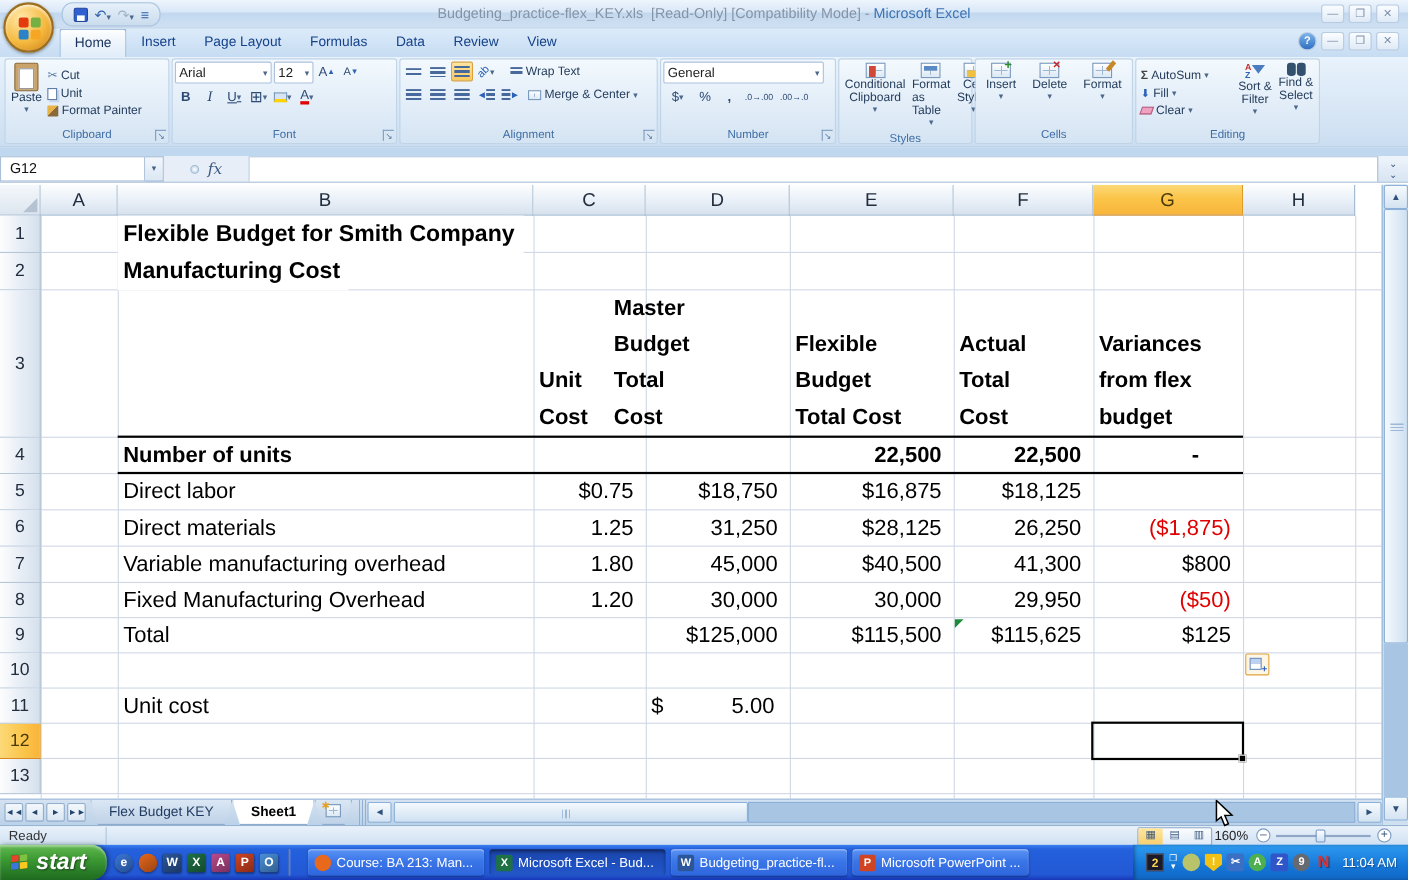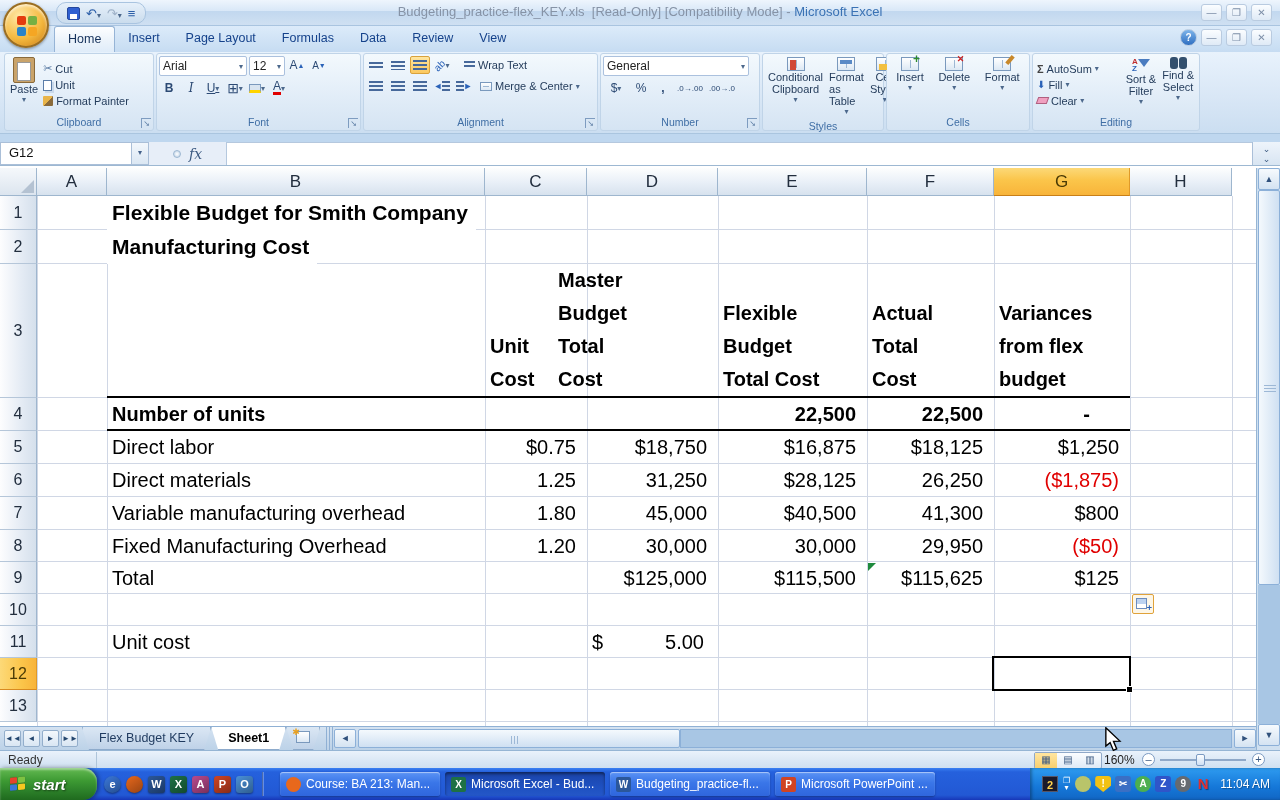--- a/index.html
+++ b/index.html
@@ -131,21 +131,21 @@
   #zoom-label { position:absolute; left:1104px; top:2px; color:#222; }
   .zoom-circle { position:absolute; top:2px; width:13px; height:13px; border:1px solid #7b9ac2; border-radius:50%; background:#fff; font-size:11px; line-height:11px; text-align:center; color:#3c5a82; }
   #zoom-track { position:absolute; left:1160px; top:8px; width:86px; height:2px; background:#8fa8c8; }
   #zoom-notch { position:absolute; left:1200px; top:4px; width:2px; height:10px; background:#8fa8c8; }
   #zoom-thumb { position:absolute; left:1196px; top:3px; width:9px; height:12px; background:linear-gradient(#fdfeff,#cfe0f4); border:1px solid #7b9ac2; border-radius:2px; }
   
   #taskbar { position:absolute; left:0; top:768px; width:1280px; height:32px;
     background:linear-gradient(#3a80f2,#2561dd 12%,#2258d4 85%,#17windows377fb8); background:linear-gradient(#3a80f2,#2561dd 12%,#2258d4 85%,#1737b8); }
   #start-btn { position:absolute; left:0; top:0; width:97px; height:32px; border-radius:0 14px 14px 0;
     background:linear-gradient(#64ba52,#3d9a33 40%,#2d822a 70%,#1f6a1e); box-shadow:inset 0 2px 2px rgba(255,255,255,.4),2px 0 4px rgba(0,0,0,.4);
-    display:flex; align-items:center; gap:6px; padding-left:10px; color:#fff; font-size:15px; font-weight:bold; font-style:italic;
+    display:flex; align-items:center; gap:6px; padding-left:10px; color:#fff; font-size:21px; font-weight:bold; font-style:italic;
     text-shadow:1px 1px 2px rgba(0,0,0,.5); }
   .flag { width:17px; height:15px; display:grid; grid-template-columns:7px 7px; grid-template-rows:6px 6px; gap:1px; transform:skewY(-6deg); }
   .flag span { border-radius:1px; box-shadow:0 0 1px rgba(0,0,0,.4); }
   #quicklaunch { position:absolute; left:104px; top:0; height:32px; display:flex; align-items:center; gap:5px; }
   .ql-ic { width:17px; height:17px; border-radius:3px; color:#fff; font-size:11px; font-weight:bold; text-align:center; line-height:17px; box-shadow:0 1px 2px rgba(0,0,0,.4); }
   .ql-ic.round { border-radius:50%; }
   #ql-div { width:2px; height:24px; margin-left:4px; background:rgba(255,255,255,.3); border-left:1px solid rgba(0,0,0,.25); }
   #tasks { position:absolute; left:280px; top:4px; display:flex; gap:5px; }
   .task-btn { width:160px; height:24px; border-radius:3px; display:flex; align-items:center; gap:5px; padding:0 6px;
     background:linear-gradient(#5b93f5,#3a76e8 45%,#2f66dd); box-shadow:inset 0 1px 1px rgba(255,255,255,.5),0 1px 2px rgba(0,0,0,.3);
@@ -544,21 +544,20 @@
 from flex
 budget</div>
     <div class="cell b num" style="left: 718px; top: 230px; width: 149px; height: 33px;">22,500</div>
     <div class="cell b num" style="left: 867px; top: 230px; width: 127px; height: 33px;">22,500</div>
     <div class="cell b num dash" style="left: 994px; top: 230px; width: 136px; height: 33px;">-</div>
     <div class="cell" style="left: 107px; top: 263px; width: 378px; height: 33px;">Direct labor</div>
     <div class="cell num" style="left: 485px; top: 263px; width: 102px; height: 33px;">$0.75</div>
     <div class="cell num" style="left: 587px; top: 263px; width: 131px; height: 33px;">$18,750</div>
     <div class="cell num" style="left: 718px; top: 263px; width: 149px; height: 33px;">$16,875</div>
     <div class="cell num" style="left: 867px; top: 263px; width: 127px; height: 33px;">$18,125</div>
-    <div class="cell num" style="left: 994px; top: 263px; width: 136px; height: 33px;">$1,250</div>
     <div class="cell" style="left: 107px; top: 296px; width: 378px; height: 33px;">Direct materials</div>
     <div class="cell num" style="left: 485px; top: 296px; width: 102px; height: 33px;">1.25</div>
     <div class="cell num" style="left: 587px; top: 296px; width: 131px; height: 33px;">31,250</div>
     <div class="cell num" style="left: 718px; top: 296px; width: 149px; height: 33px;">$28,125</div>
     <div class="cell num" style="left: 867px; top: 296px; width: 127px; height: 33px;">26,250</div>
     <div class="cell num neg" style="left: 994px; top: 296px; width: 136px; height: 33px;">($1,875)</div>
     <div class="cell" style="left: 107px; top: 329px; width: 378px; height: 33px;">Variable manufacturing overhead</div>
     <div class="cell num" style="left: 485px; top: 329px; width: 102px; height: 33px;">1.80</div>
     <div class="cell num" style="left: 587px; top: 329px; width: 131px; height: 33px;">45,000</div>
     <div class="cell num" style="left: 718px; top: 329px; width: 149px; height: 33px;">$40,500</div>

